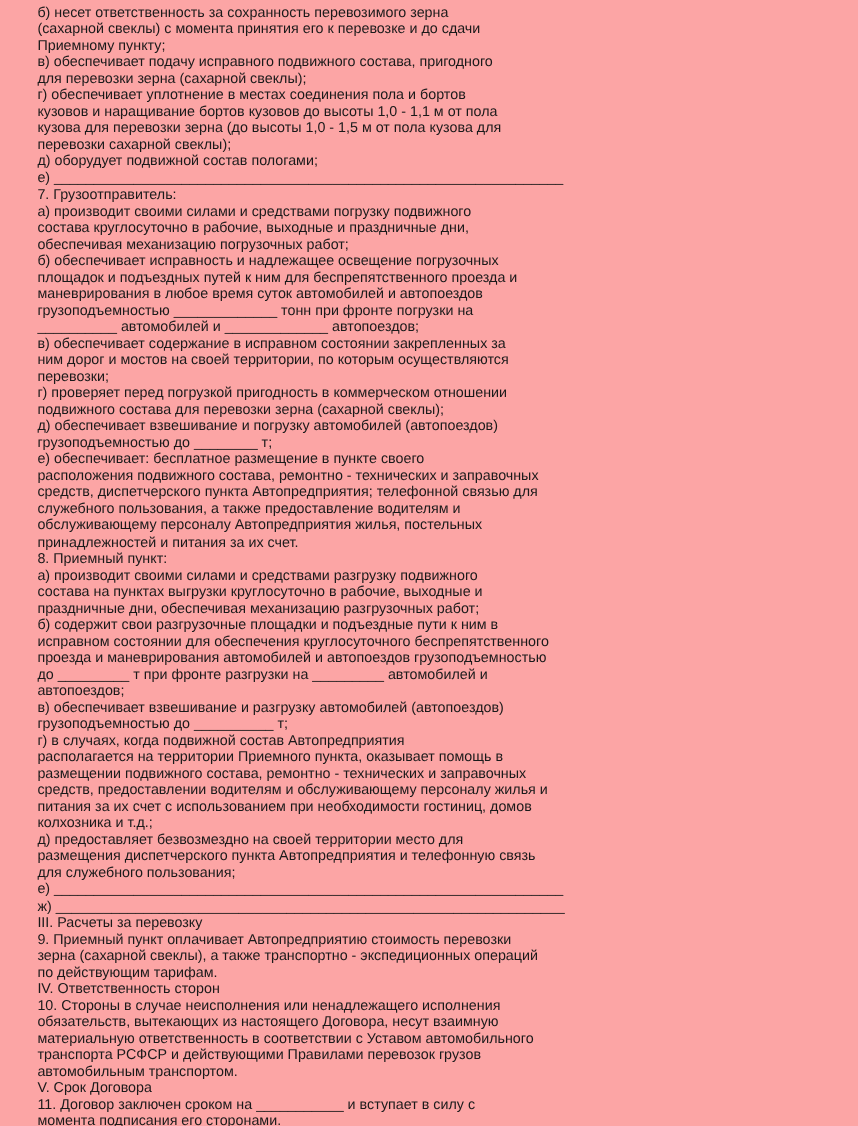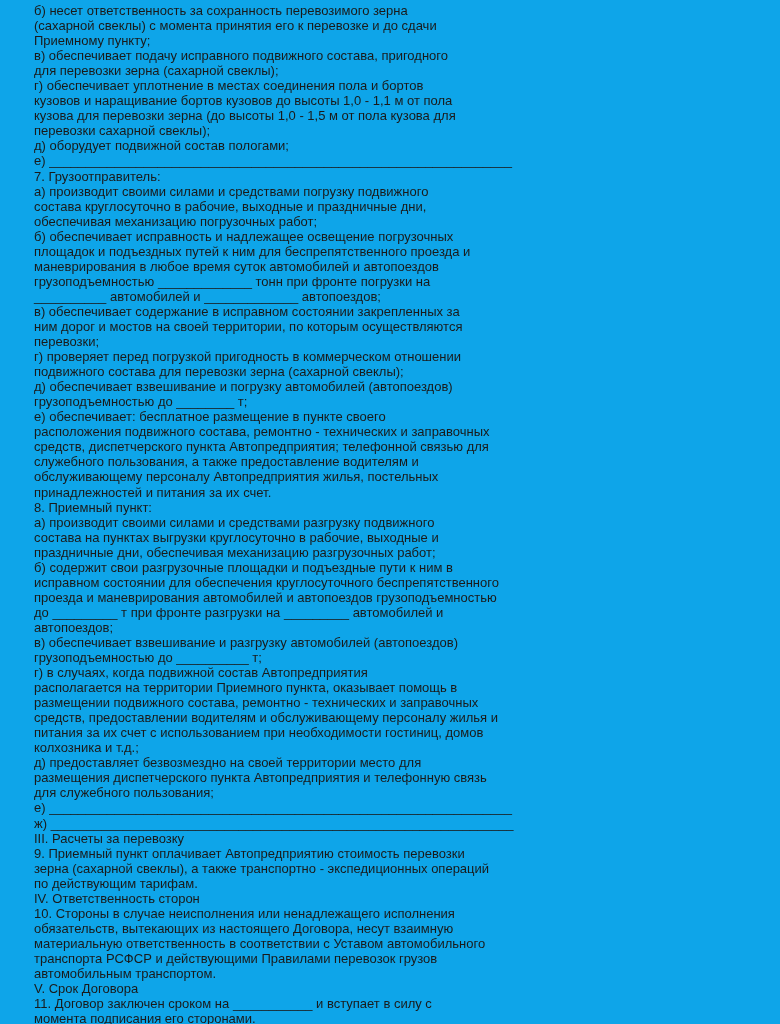--- a/index.html
+++ b/index.html
@@ -4,21 +4,21 @@
 <style>
   html, body {
     margin: 0;
     padding: 0;
     background: #ffffff;
   }
   .page {
     position: relative;
     width: 780px;
     height: 1024px;
-    background: #0ea5e9;
+    background: #fca5a5;
     overflow: hidden;
   }
   .doc-body {
     position: absolute;
     top: 3px;
     left: 34px;
     font-family: "Liberation Sans", sans-serif;
     font-size: 13px;
     line-height: 15.05px;
     color: #1a1a1a;

